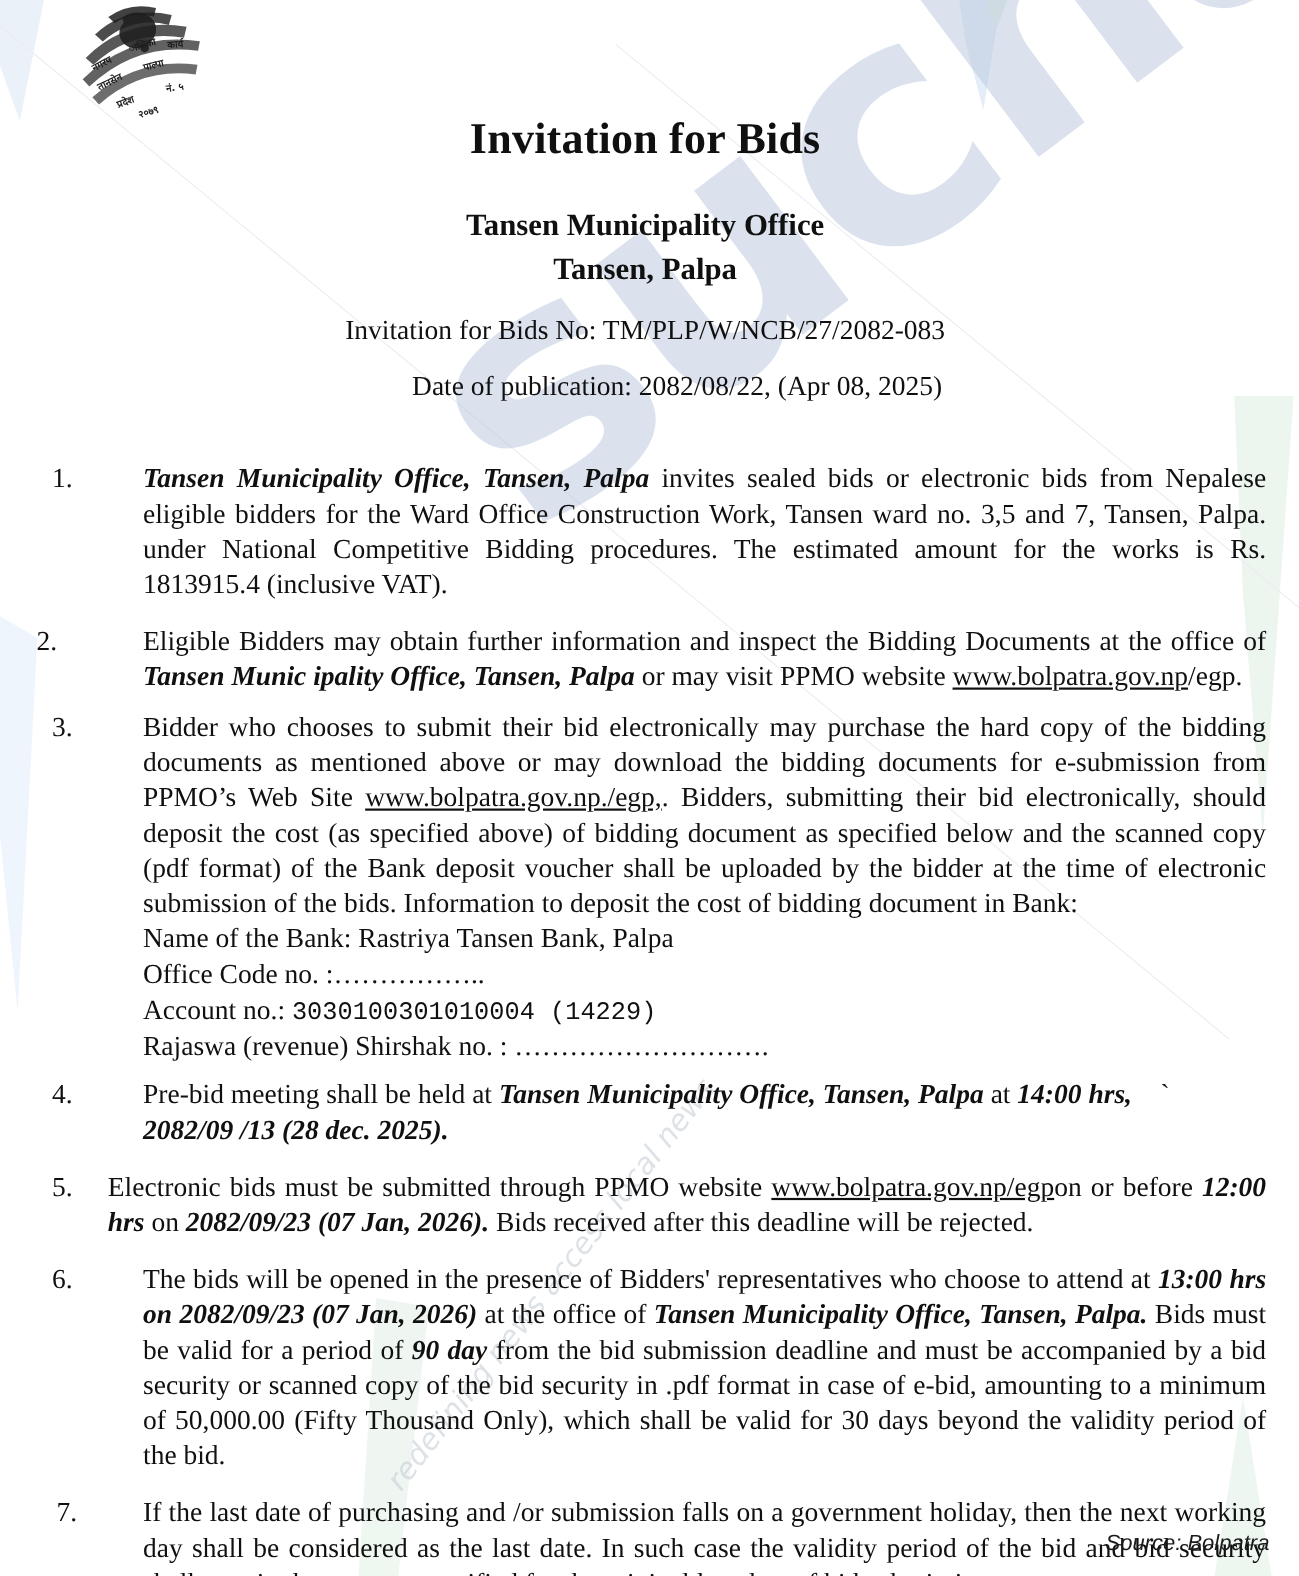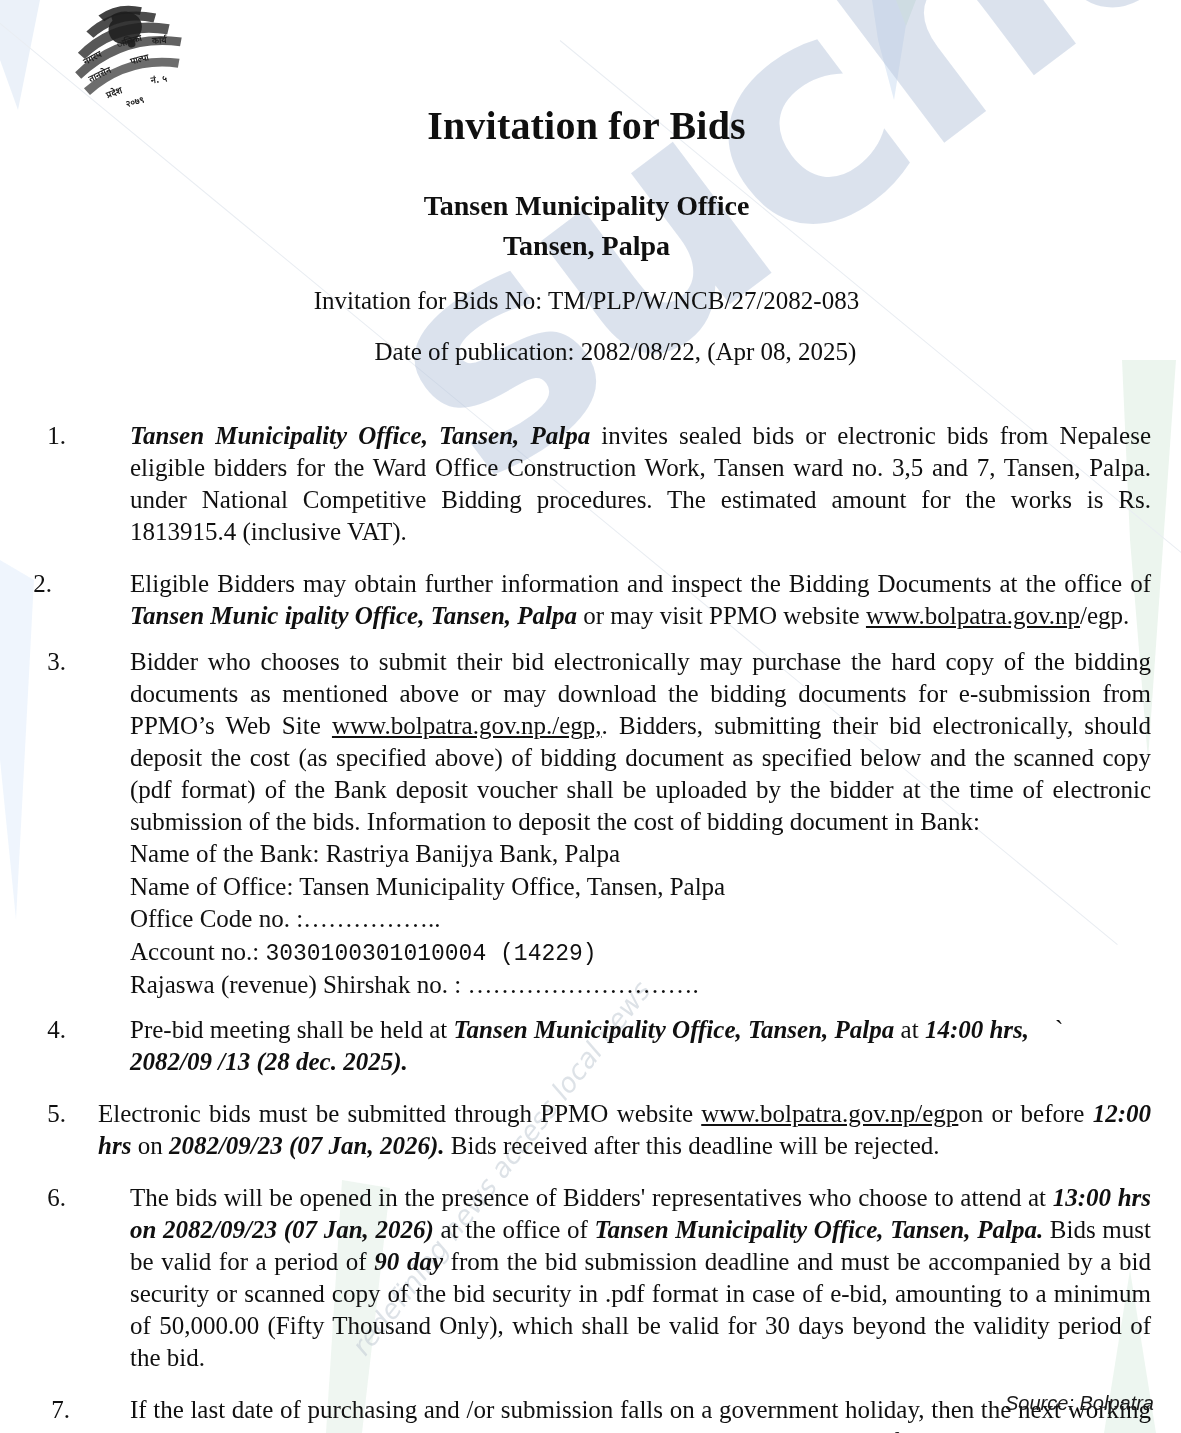--- a/index.html
+++ b/index.html
@@ -256,22 +256,21 @@
 
     <div class="clause c2">
       <div class="num">2.</div>
       <div class="body"><span>Eligible Bidders may obtain further information and inspect the Bidding Documents at the office of </span><b class="bi">Tansen Munic ipality Office, Tansen, Palpa</b><span> or may visit PPMO website </span><a class="u" href="#" style="color:inherit;">www.bolpatra.gov.np</a><span>/egp.</span></div>
     </div>
 
     <div class="clause c3">
       <div class="num">3.</div>
       <div class="body">
         <span>Bidder who chooses to submit their bid electronically may purchase the hard copy of the bidding documents as mentioned above or may download the bidding documents for e-submission from PPMO’s Web Site </span><a class="u" href="#" style="color:inherit;">www.bolpatra.gov.np./egp,</a><span>. Bidders, submitting their bid electronically, should deposit the cost (as specified above) of bidding document as specified below and the scanned copy (pdf format) of the Bank deposit voucher shall be uploaded by the bidder at the time of electronic submission of the bids. Information to deposit the cost of bidding document in Bank:</span>
-        <div class="bankline">Name of the Bank: Rastriya Banijya Bank, Palpa</div>
-        <div class="bankline">Name of Office: Tansen Municipality Office, Tansen, Palpa</div>
+        <div class="bankline">Name of the Bank: Rastriya Tansen Bank, Palpa</div>
         <div class="bankline">Office Code no. :……………..</div>
         <div class="bankline"><span>Account no.: </span><span class="sans">3030100301010004 (14229)</span></div>
         <div class="bankline">Rajaswa (revenue) Shirshak no. : ……………………….</div>
       </div>
     </div>
 
     <div class="clause c4">
       <div class="num">4.</div>
       <div class="body nojustify"><span>Pre-bid meeting shall be held at  </span><b class="bi">Tansen Municipality Office, Tansen, Palpa</b><span> at </span><b class="bi">14:00 hrs,</b><span class="stray-tick">`</span><br><b class="bi">2082/09 /13 (28 dec. 2025).</b></div>
     </div>

